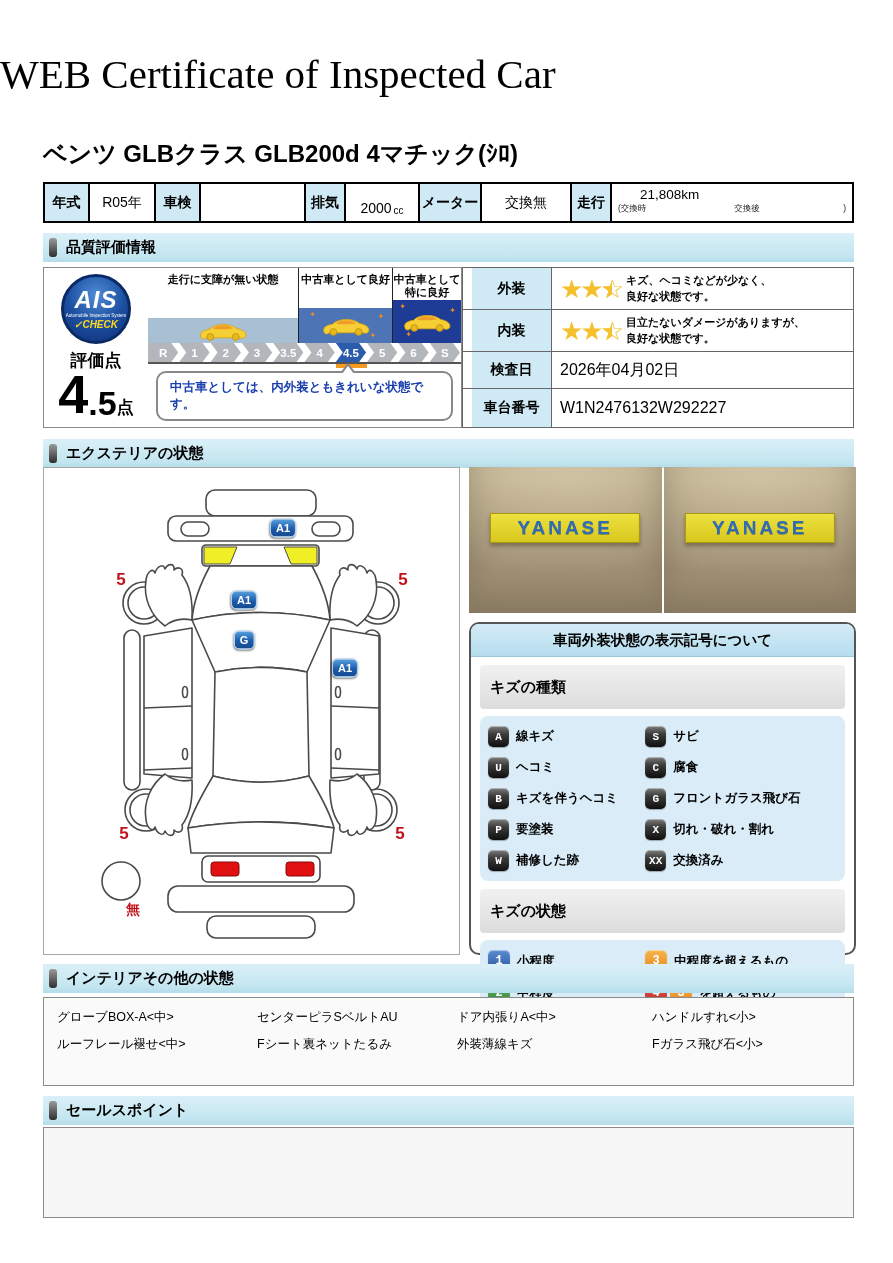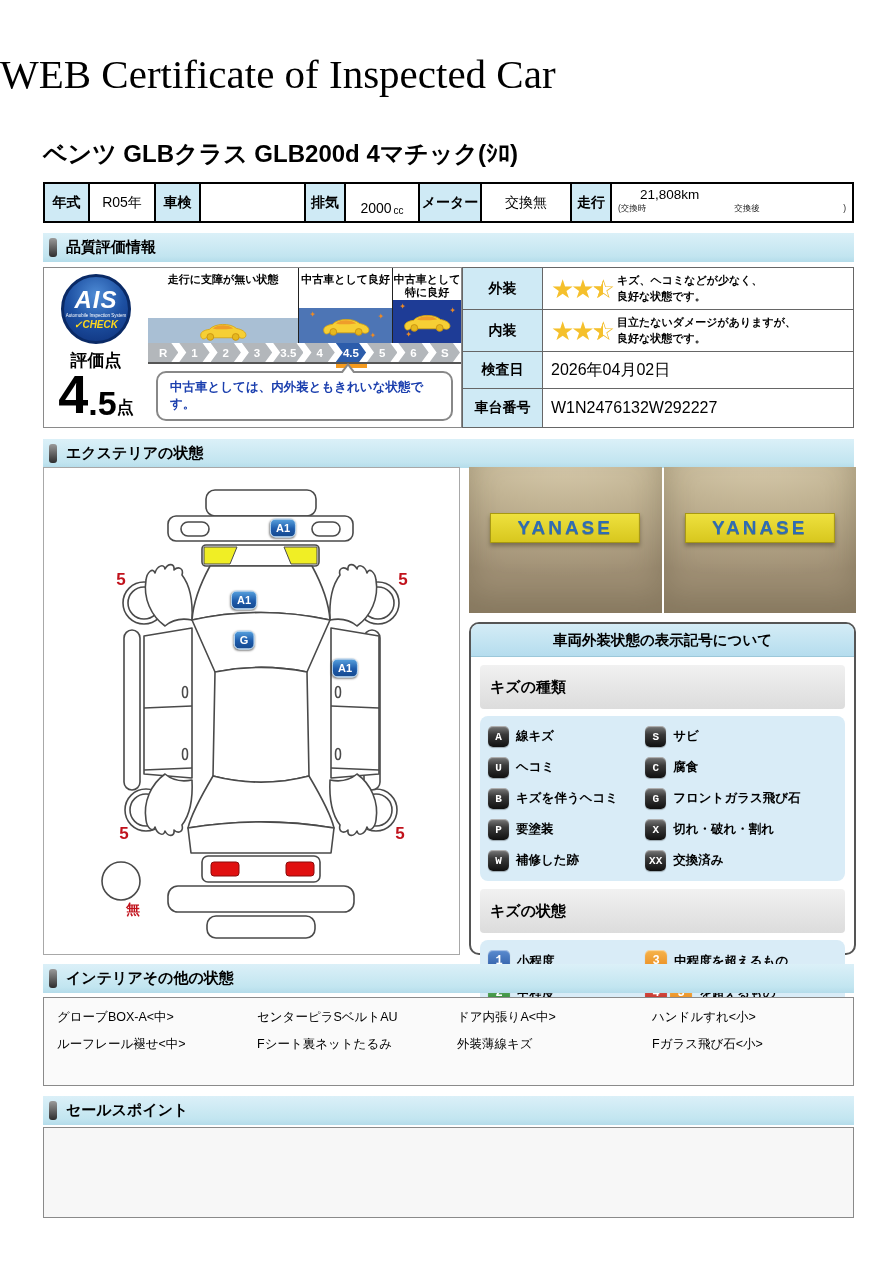--- a/index.html
+++ b/index.html
@@ -74,21 +74,21 @@
   .comment-box { position:absolute; left:8px; right:8px; top:103px; height:50px;
     border:2px solid #888; border-radius:10px; background:#fff; display:flex; align-items:center;
     padding:0 12px; font-size:12.5px; font-weight:bold; color:#1b3fae; }
   .comment-box::before { content:""; position:absolute; top:-10px; left:62%;
     border-left:8px solid transparent; border-right:8px solid transparent; border-bottom:10px solid #888; }
   .comment-box::after { content:""; position:absolute; top:-7px; left:calc(62% + 2px);
     border-left:6px solid transparent; border-right:6px solid transparent; border-bottom:8px solid #fff; }
 
   #rating-table { position:absolute; top:267px; left:462px; width:392px; height:161px;
     border:1px solid #666; display:flex; flex-direction:column; background:#fff; }
-  .r-row { display:flex; border-bottom:1px solid #666; }
+  .r-row { display:flex; border-bottom:1px solid #666;padding-left:9px; }
   .r-row:last-child { border-bottom:none; }
   .r-row-1 { height:42px; } .r-row-2 { height:42px; } .r-row-3 { height:37px; } .r-row-4 { flex:1; }
   .r-label { width:80px; background:#cfeaf5; display:flex; align-items:center; justify-content:center;
     font-weight:bold; font-size:14px; border-right:1px solid #666; }
   .r-value { flex:1; display:flex; align-items:center; padding-left:8px; }
   .stars { display:flex; margin-right:5px; font-size:26px; letter-spacing:-3px; color:#f5c02c; line-height:1; }
   .star-wrap { position:relative; display:inline-block; color:#f0bb2a; }
   .star-fill-half { position:absolute; left:0; top:0; width:55%; overflow:hidden; color:#f5c02c; }
   .r-text { font-size:11px; line-height:1.45; font-weight:600; }
   .r-big { font-size:16px; }

